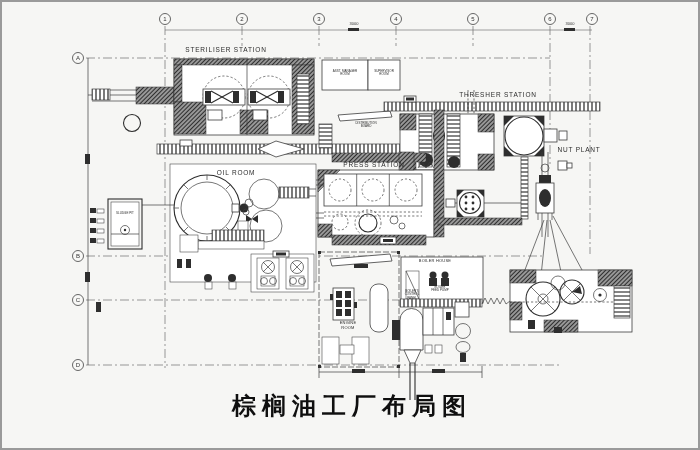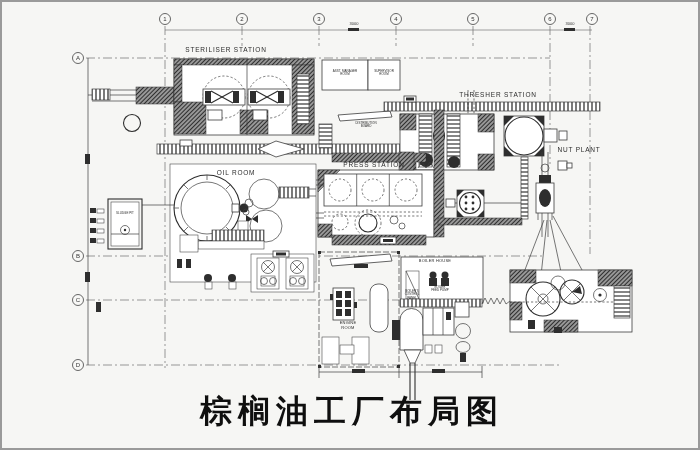--- a/index.html
+++ b/index.html
@@ -23,21 +23,21 @@
   .lbl{position:absolute;transform:translateX(-50%);color:#2b2b2b;
        white-space:pre-line;text-align:center;line-height:1.15;}
   .st {font-size:6.5px;letter-spacing:.8px;}
   .sm {font-size:4px;letter-spacing:.2px;}
   .xs {font-size:3px;letter-spacing:0;}
   .dim{font-size:4px;color:#333;}
   .bub{position:absolute;width:12px;height:12px;border:1px solid #666;
        border-radius:50%;background:#f8f8f6;display:flex;align-items:center;
        justify-content:center;font-size:6px;color:#333;box-sizing:border-box;}
   .title{position:absolute;left:350px;top:388px;transform:translateX(-50%);
-         font-family:"DejaVu Serif", serif;font-weight:bold;font-size:32px;
+         font-family:"DejaVu Serif", serif;font-weight:bold;font-size:24px;
          letter-spacing:6px;color:#0f0f0f;white-space:nowrap;}
 </style>
 </head>
 <body>
 
 <div class="stage">
 
 <svg class="plan" width="700" height="450" viewBox="0 0 700 450">
   <defs>
     <pattern id="h45" width="3" height="3" patternUnits="userSpaceOnUse" patternTransform="rotate(45)">

